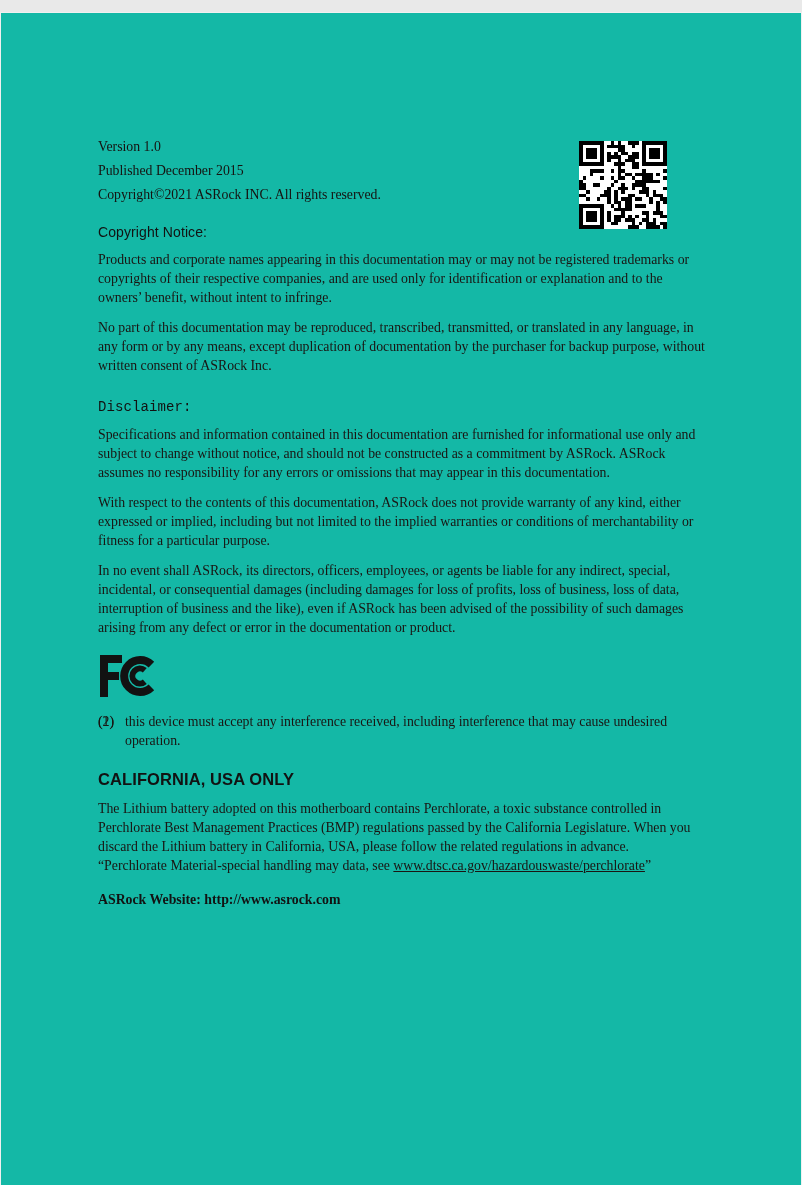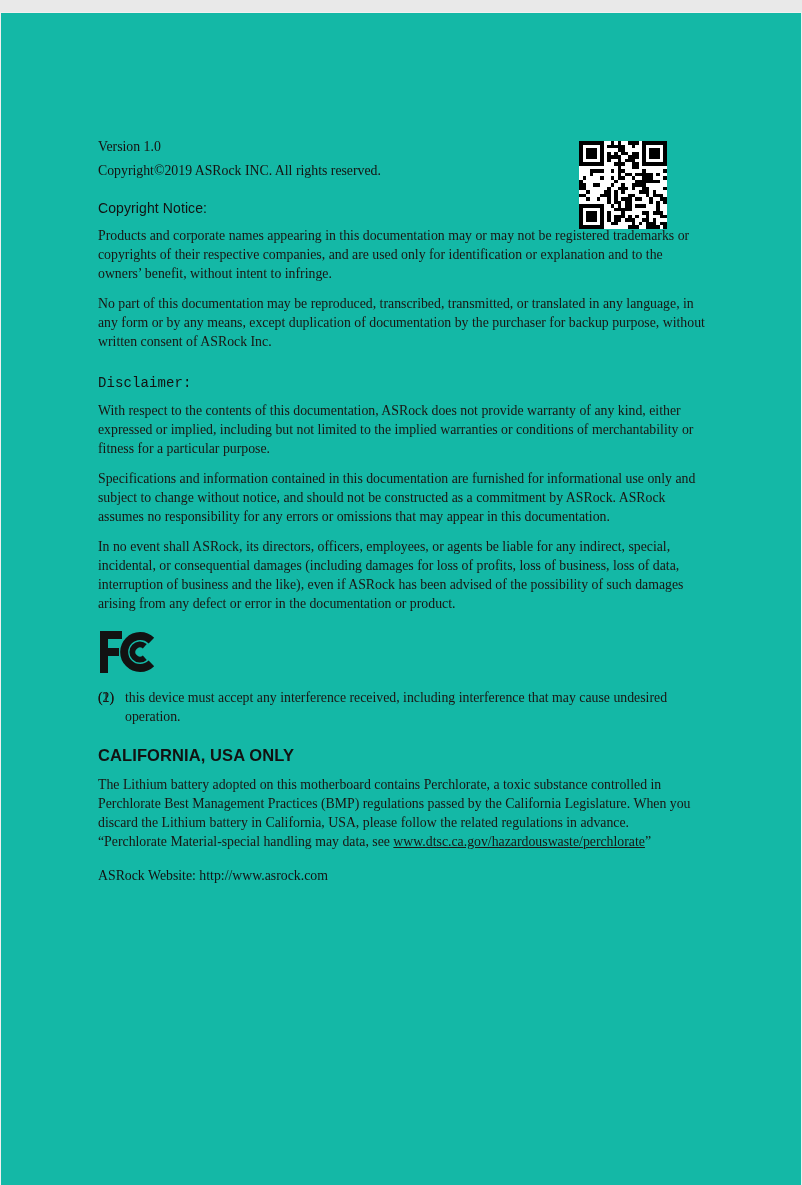--- a/index.html
+++ b/index.html
@@ -61,21 +61,21 @@
     line-height:18.5px;
     color:#1a1512;
   }
   .cond .num { position:absolute; left:0; top:0; }
   .link {
     color:#1a1512;
     text-decoration:underline;
     cursor:pointer;
   }
   .website {
-    font-weight:normal;
+    font-weight:bold;
     font-size:13.8px;
     margin-top:17px;
     color:#121212;
   }
 </style>
 </head>
 <body>
 
 <div class="page">
 
@@ -286,29 +286,30 @@
           <rect x="0" y="18" width="7" height="7" fill="#000"></rect>
           <rect x="1" y="19" width="5" height="5" fill="#fff"></rect>
           <rect x="2" y="20" width="3" height="3" fill="#000"></rect>
         </g>
     </svg>
   </div>
 
   <div class="content">
 
     <div class="meta-line">Version 1.0</div>
-    <div class="meta-line">Copyright©2019 ASRock INC. All rights reserved.</div>
+    <div class="meta-line">Published December 2015</div>
+    <div class="meta-line">Copyright©2021 ASRock INC. All rights reserved.</div>
 
     <div class="heading">Copyright Notice:</div>
     <p class="para">Products and corporate names appearing in this documentation may or may not be registered trademarks or copyrights of their respective companies, and are used only for identification or explanation and to the owners’ benefit, without intent to infringe.</p>
     <p class="para">No part of this documentation may be reproduced, transcribed, transmitted, or translated in any language, in any form or by any means, except duplication of documentation by the purchaser for backup purpose, without written consent of ASRock Inc.</p>
 
     <div class="heading disclaimer-gap">Disclaimer:</div>
+    <p class="para">Specifications and information contained in this documentation are furnished for informational use only and subject to change without notice, and should not be constructed as a commitment by ASRock. ASRock assumes no responsibility for any errors or omissions that may appear in this documentation.</p>
     <p class="para">With respect to the contents of this documentation, ASRock does not provide warranty of any kind, either expressed or implied, including but not limited to the implied warranties or conditions of merchantability or fitness for a particular purpose.</p>
-    <p class="para">Specifications and information contained in this documentation are furnished for informational use only and subject to change without notice, and should not be constructed as a commitment by ASRock. ASRock assumes no responsibility for any errors or omissions that may appear in this documentation.</p>
     <p class="para">In no event shall ASRock, its directors, officers, employees, or agents be liable for any indirect, special, incidental, or consequential damages (including damages for loss of profits, loss of business, loss of data, interruption of business and the like), even if ASRock has been advised of the possibility of such damages arising from any defect or error in the documentation or product.</p>
 
     <div class="fcc-logo">
       <svg viewBox="0 0 70 50" xmlns="http://www.w3.org/2000/svg">
 
         <rect x="2" y="4" width="8" height="42" fill="#121212"></rect>
         <rect x="2" y="4" width="22" height="8" fill="#121212"></rect>
         <rect x="2" y="21" width="19" height="8" fill="#121212"></rect>
 
         <path d="M 53.4 36.4 A 16 16 0 1 1 53.4 13.6" fill="none" stroke="#121212" stroke-width="8"></path>

